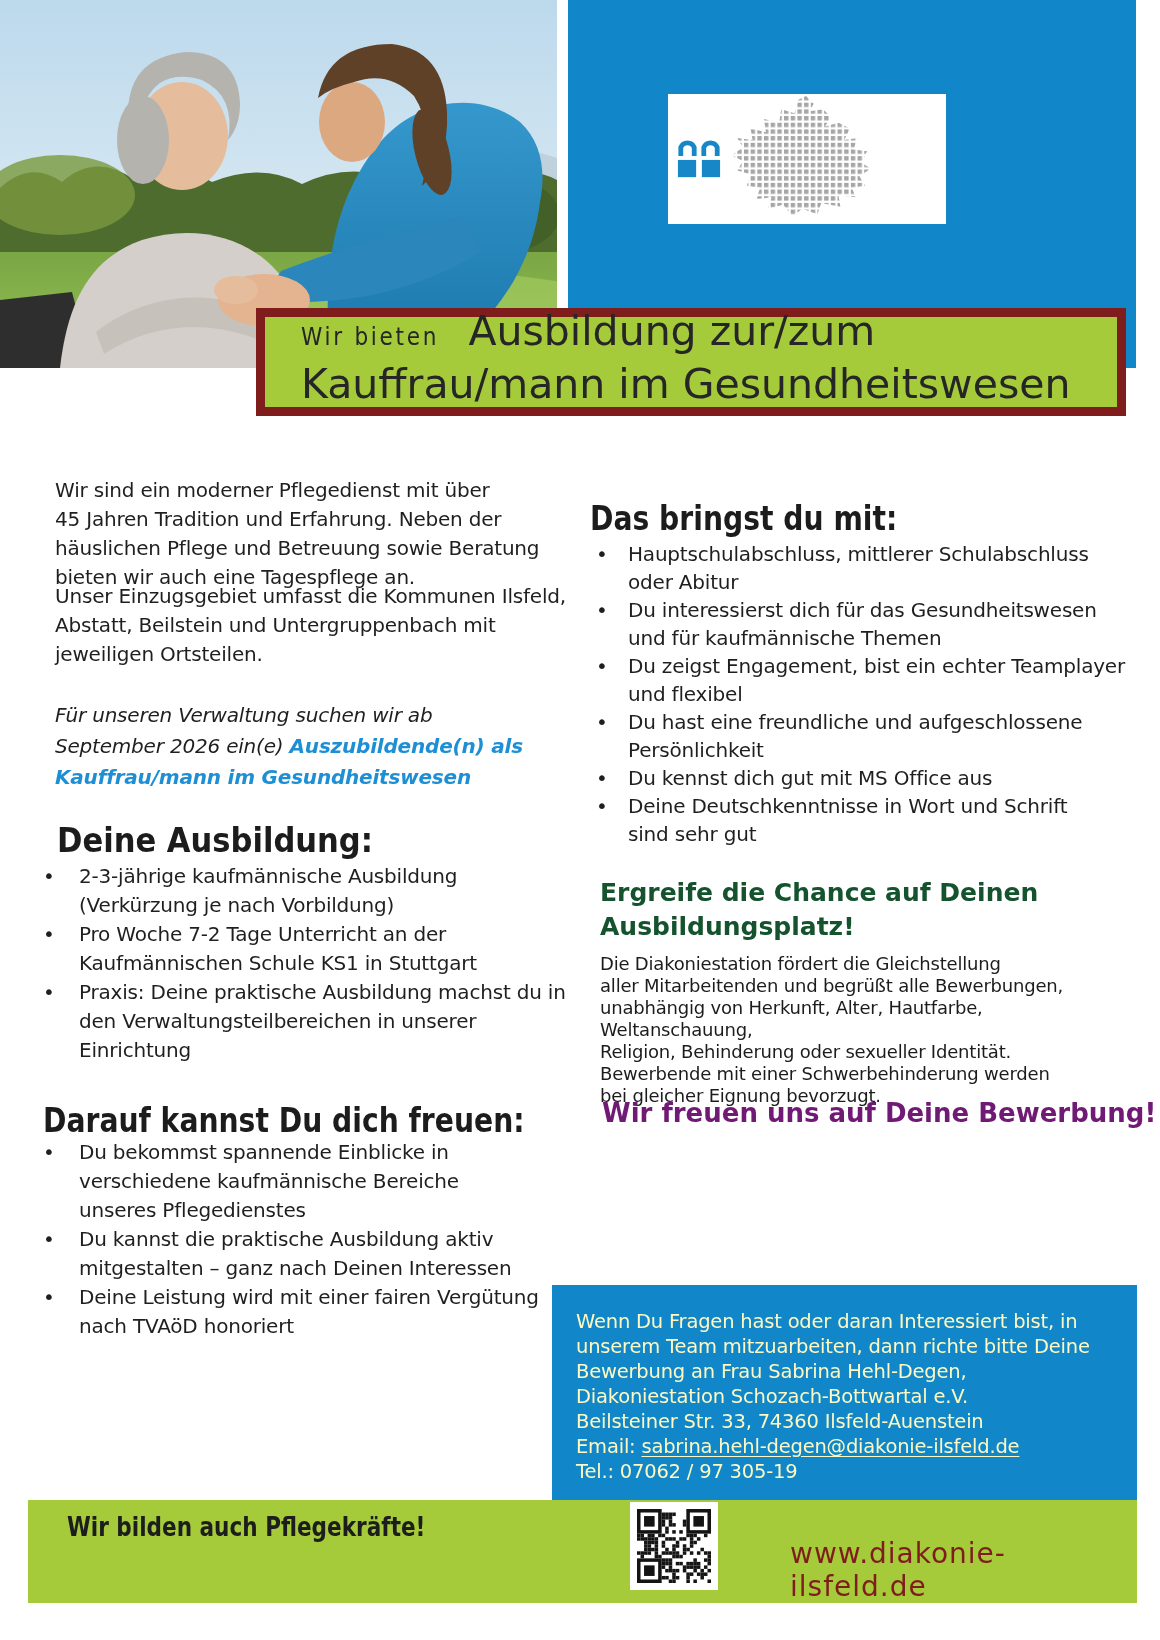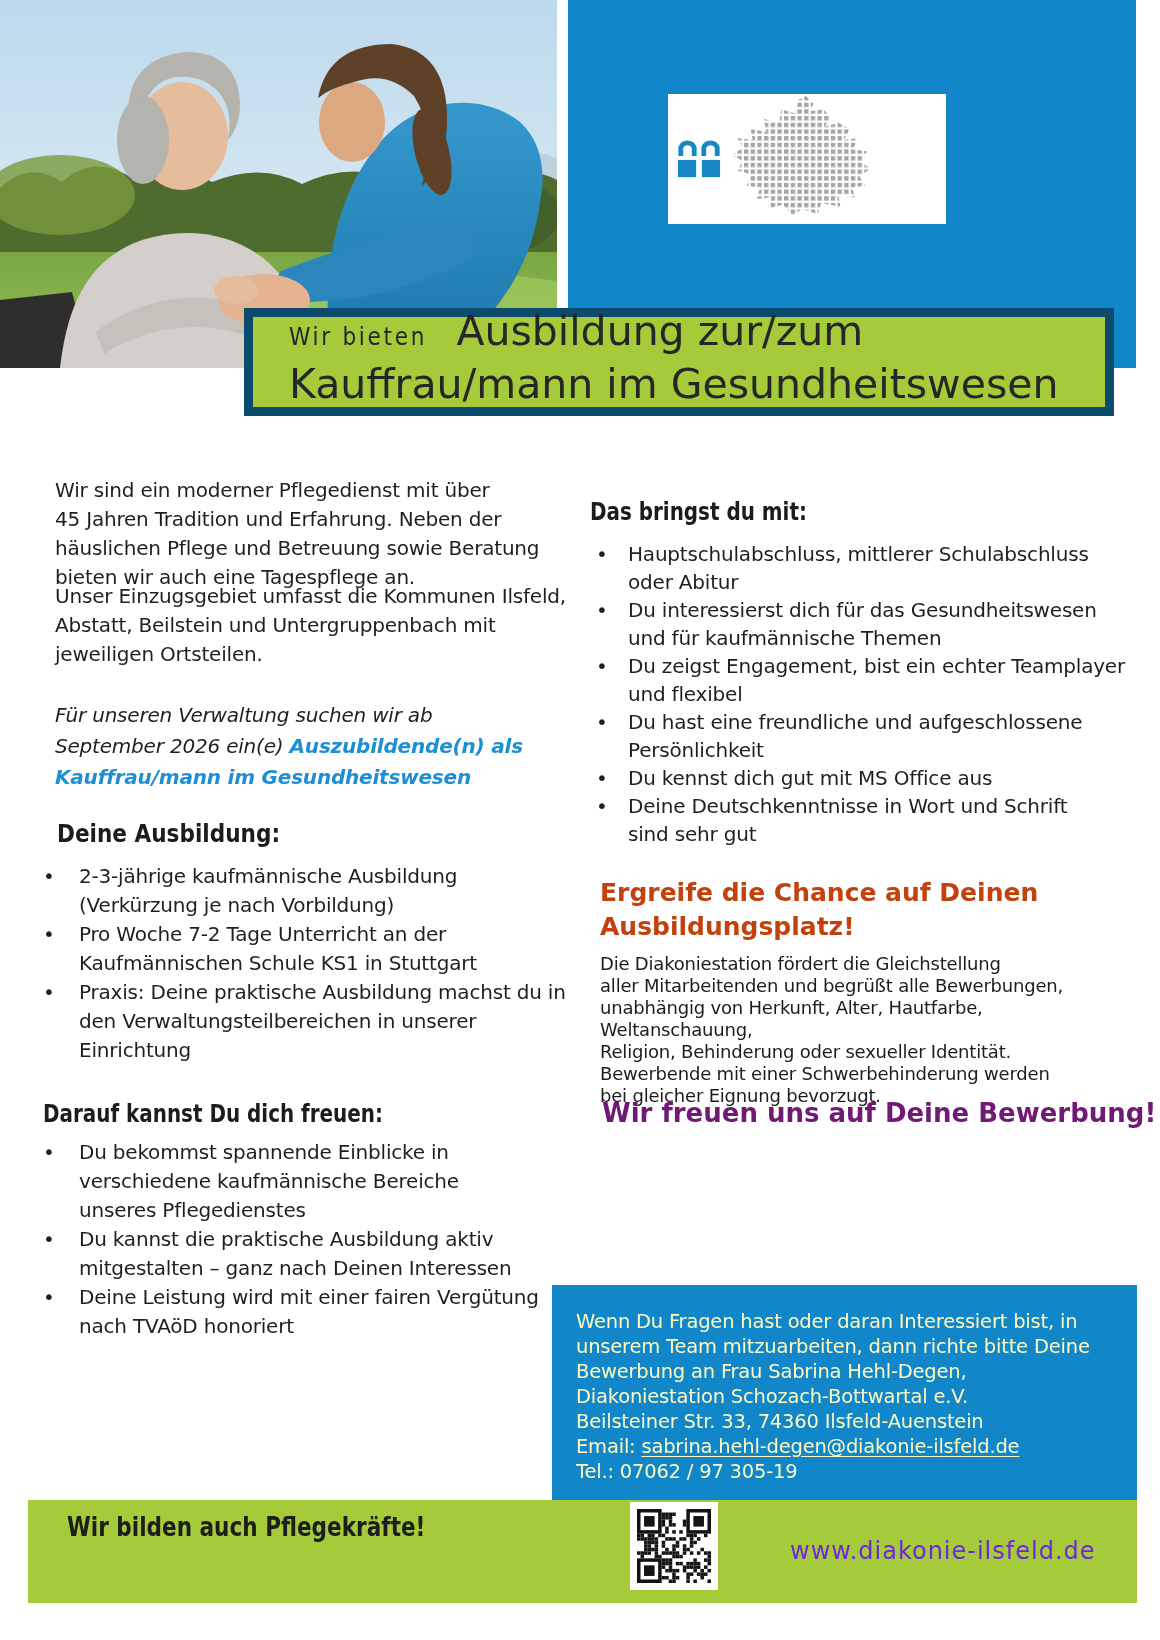--- a/index.html
+++ b/index.html
@@ -14,56 +14,56 @@
   
   .blue-header{position:absolute;left:568px;top:0;width:568px;height:368px;background:#1187c9;}
   .logo-box{position:absolute;left:668px;top:94px;width:278px;height:130px;background:#fff;}
   .logo-map{position:absolute;left:30px;top:2px;width:216px;height:126px;}
   .logo-crown{position:absolute;left:8px;top:40px;width:46px;height:48px;}
   .logo-text{position:absolute;left:58px;top:36px;line-height:1.15;}
   .logo-l1{font-weight:bold;font-size:26px;color:#1787c8;text-shadow:0 0 3px #fff,0 0 3px #fff;}
   .logo-l2{font-size:22px;color:#4b4b4b;margin-top:2px;text-shadow:0 0 3px #fff,0 0 3px #fff;}
 
   
-  .title-banner{position:absolute;left:244px;top:308px;width:870px;height:108px;background:#0c4a6e;}
+  .title-banner{position:absolute;left:256px;top:308px;width:870px;height:108px;background:#7f1d1d;}
   .tb-inner{position:absolute;left:9px;top:9px;right:9px;bottom:9px;background:#a5cb3a;
             display:flex;flex-direction:column;justify-content:center;padding-left:36px;color:#262626;}
   .tb-line{line-height:45px;}
   .tb-kicker{font-size:24px;letter-spacing:3px;transform:scaleX(.9);margin-right:14px;}
   .tb-big{font-size:41px;transform:scaleX(.85);}
 
   
   .abs{position:absolute;}
   .body-p{font-size:20px;line-height:29px;letter-spacing:-0.2px;}
   .italic-p{font-style:italic;font-size:20px;line-height:31px;letter-spacing:-0.2px;}
   .hl-blue{color:#1e8fd4;font-weight:bold;text-align:right;}
-  .h-black{font-weight:bold;font-size:24px;color:#1c1c1c;}
+  .h-black{font-weight:bold;font-size:34px;color:#1c1c1c;}
   ul.blist{list-style:none;margin:0;padding:0;}
   ul.blist li{position:relative;padding-left:46px;font-size:20px;line-height:29px;
               letter-spacing:-0.2px;white-space:pre-line;margin:0 0 0 -22px;}
   ul.blist li::before{content:"\2022";position:absolute;left:10px;top:0;}
   ul.blist.right li{margin-left:0;padding-left:38px;line-height:28px;}
   ul.blist.right li::before{left:6px;}
 
   
-  .chance-h{font-weight:bold;font-size:25px;line-height:34px;color:#c2410c;}
+  .chance-h{font-weight:bold;font-size:25px;line-height:34px;color:#14532d;}
   .chance-body{font-size:18px;line-height:22px;letter-spacing:-0.2px;color:#1c1c1c;margin-top:9px;}
   .cta{font-weight:bold;font-size:26px;color:#701a75;}
 
   
   .contact-box{position:absolute;left:552px;top:1285px;width:585px;height:246px;background:#1187c9;
                color:#fef9c3;padding:24px 16px 0 24px;box-sizing:border-box;}
   .contact-box div{font-size:19.5px;line-height:25px;letter-spacing:-0.2px;}
   .email-link{text-decoration:underline;text-underline-offset:3px;}
 
   
   .footer-band{position:absolute;left:28px;top:1500px;width:1109px;height:103px;background:#a5cb3a;}
   .footer-note{position:absolute;left:39px;top:12px;font-weight:bold;font-size:26px;color:#1d1d1d;}
   .qr-box{position:absolute;left:602px;top:2px;width:88px;height:88px;background:#fff;padding:7px;box-sizing:border-box;}
-  .website{position:absolute;left:762px;top:37px;font-size:24px;letter-spacing:1px;color:#6d28d9;}
+  .website{position:absolute;left:762px;top:37px;font-size:28px;letter-spacing:1px;color:#7f1d1d;}
 </style>
 </head>
 <body>
 
 <div id="page">
 
   <div class="photo">
     <svg width="557" height="368" viewBox="0 0 557 368">
       <defs>
         <linearGradient id="sky" x1="0" y1="0" x2="0" y2="1">

